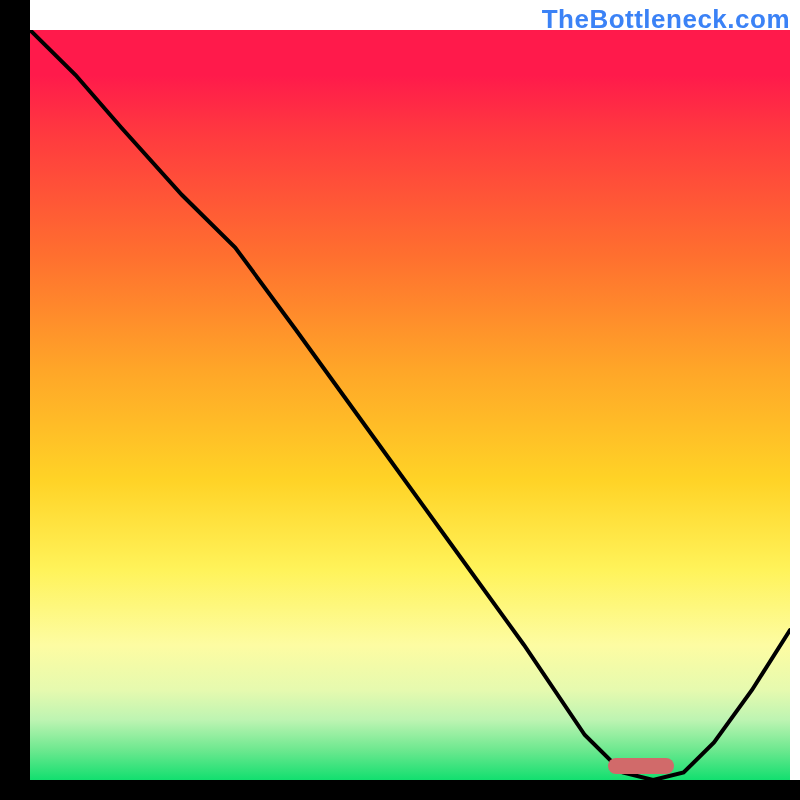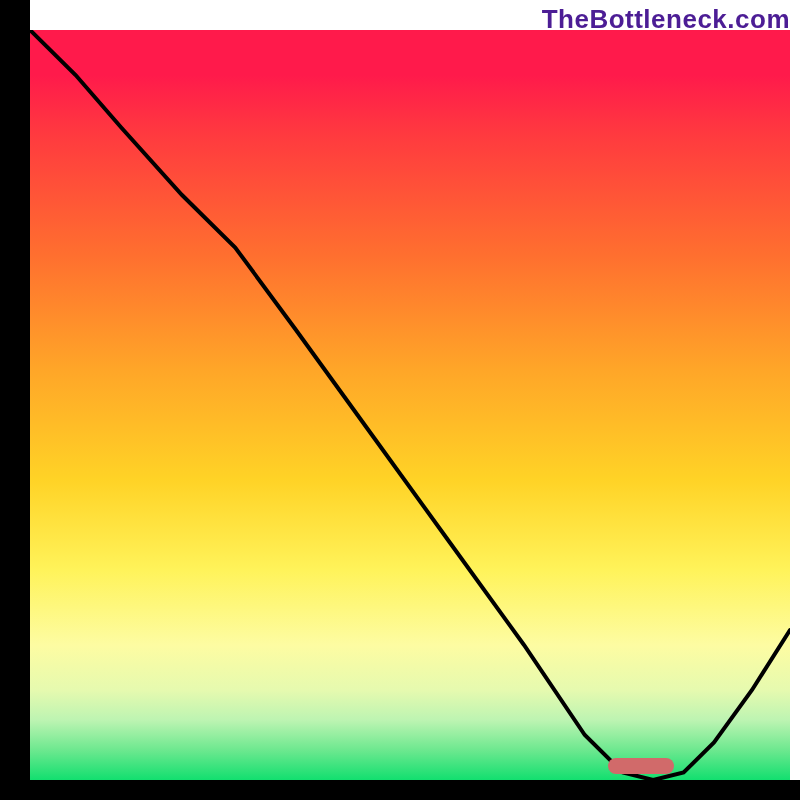--- a/index.html
+++ b/index.html
@@ -14,21 +14,21 @@
     position: relative;
     width: 800px;
     height: 800px;
   }
   .watermark {
     position: absolute;
     top: 4px;
     right: 10px;
     font-size: 26px;
     font-weight: 600;
-    color: #4c1d95;
+    color: #3b82f6;
     letter-spacing: 0.5px;
     z-index: 5;
   }
   .plot-area {
     position: absolute;
     left: 30px;
     top: 30px;
     width: 760px;
     height: 750px;
     background: linear-gradient(

